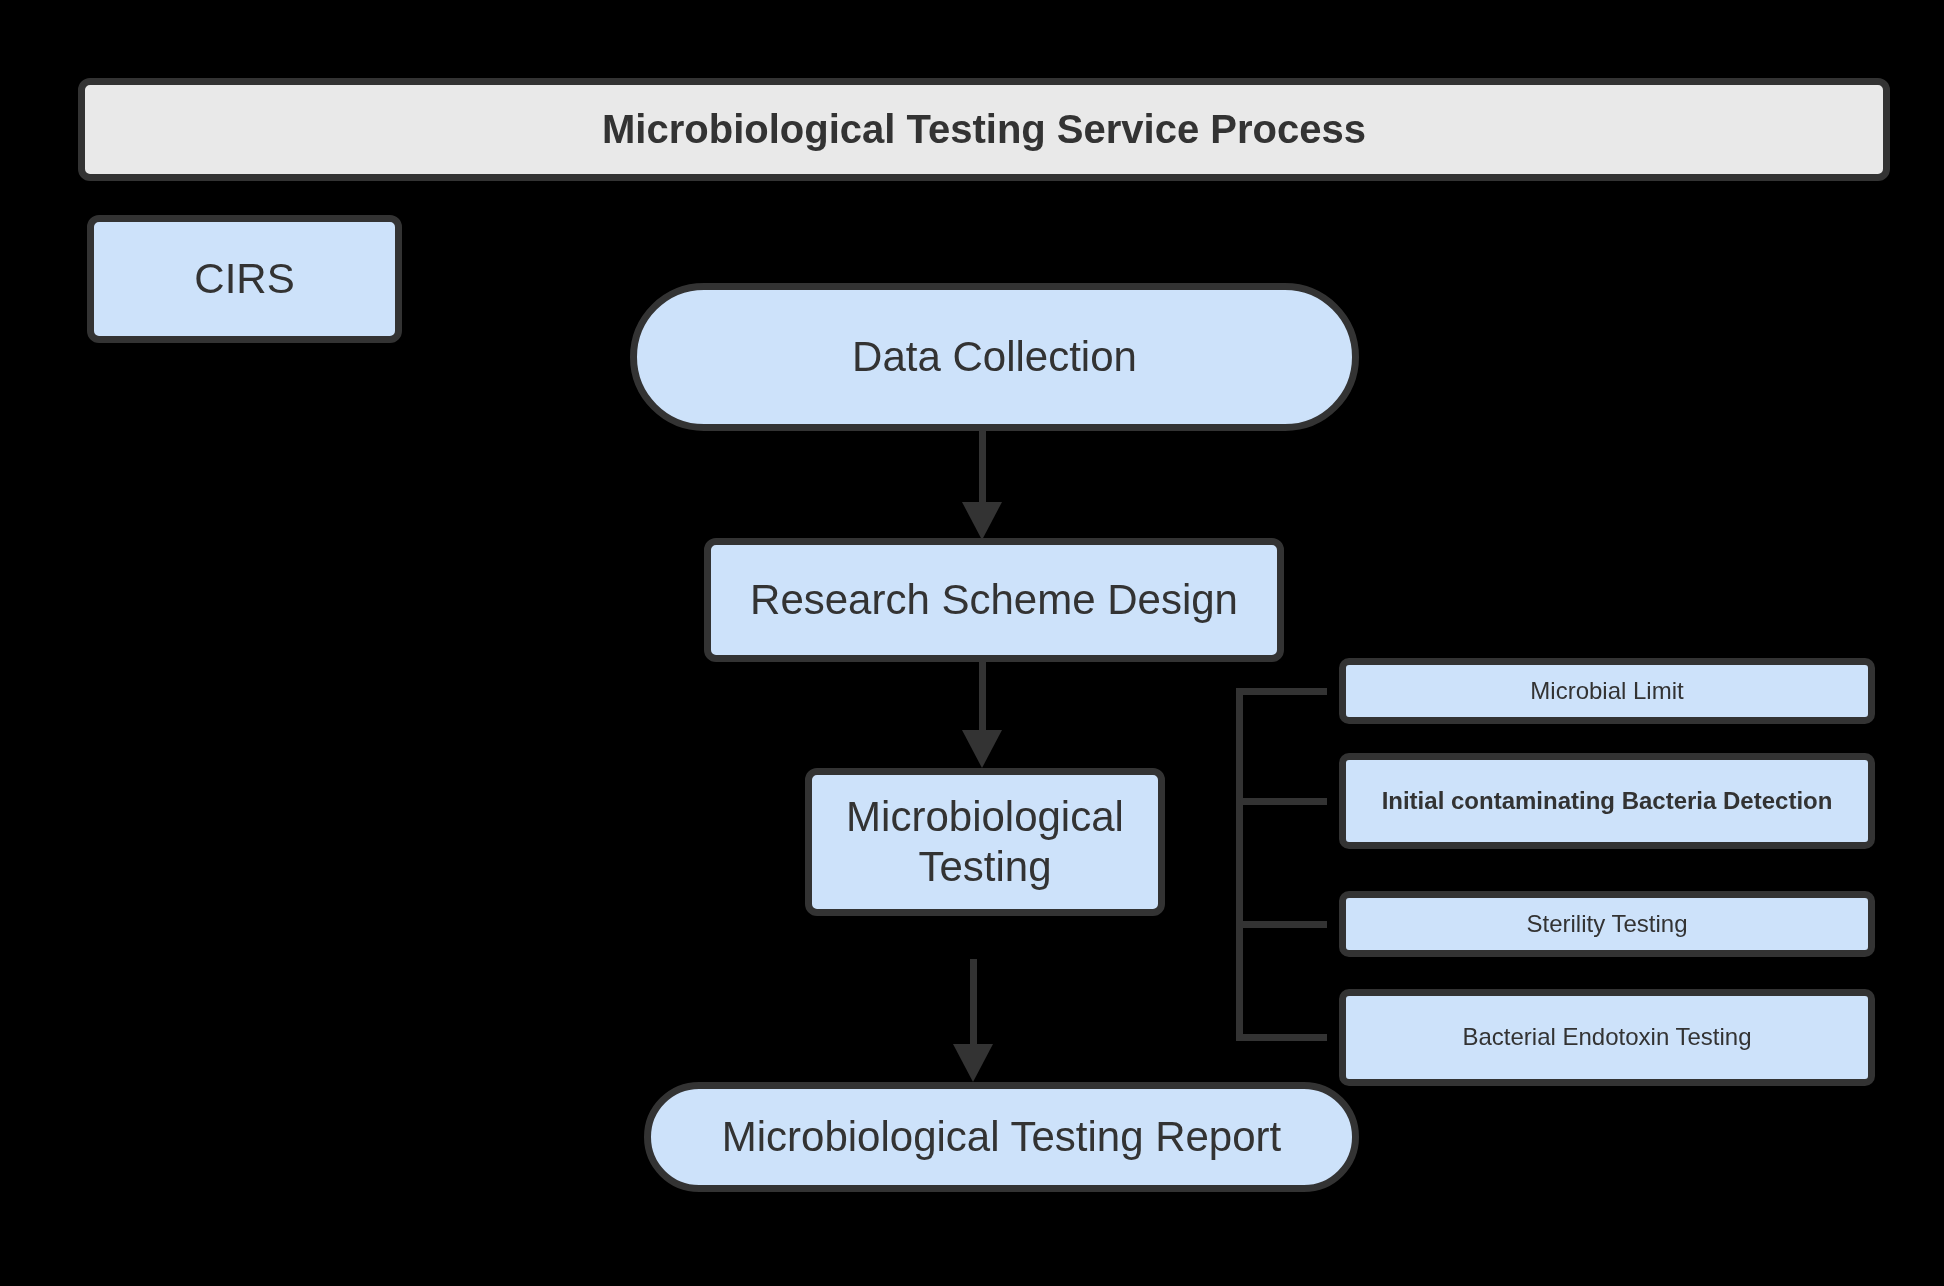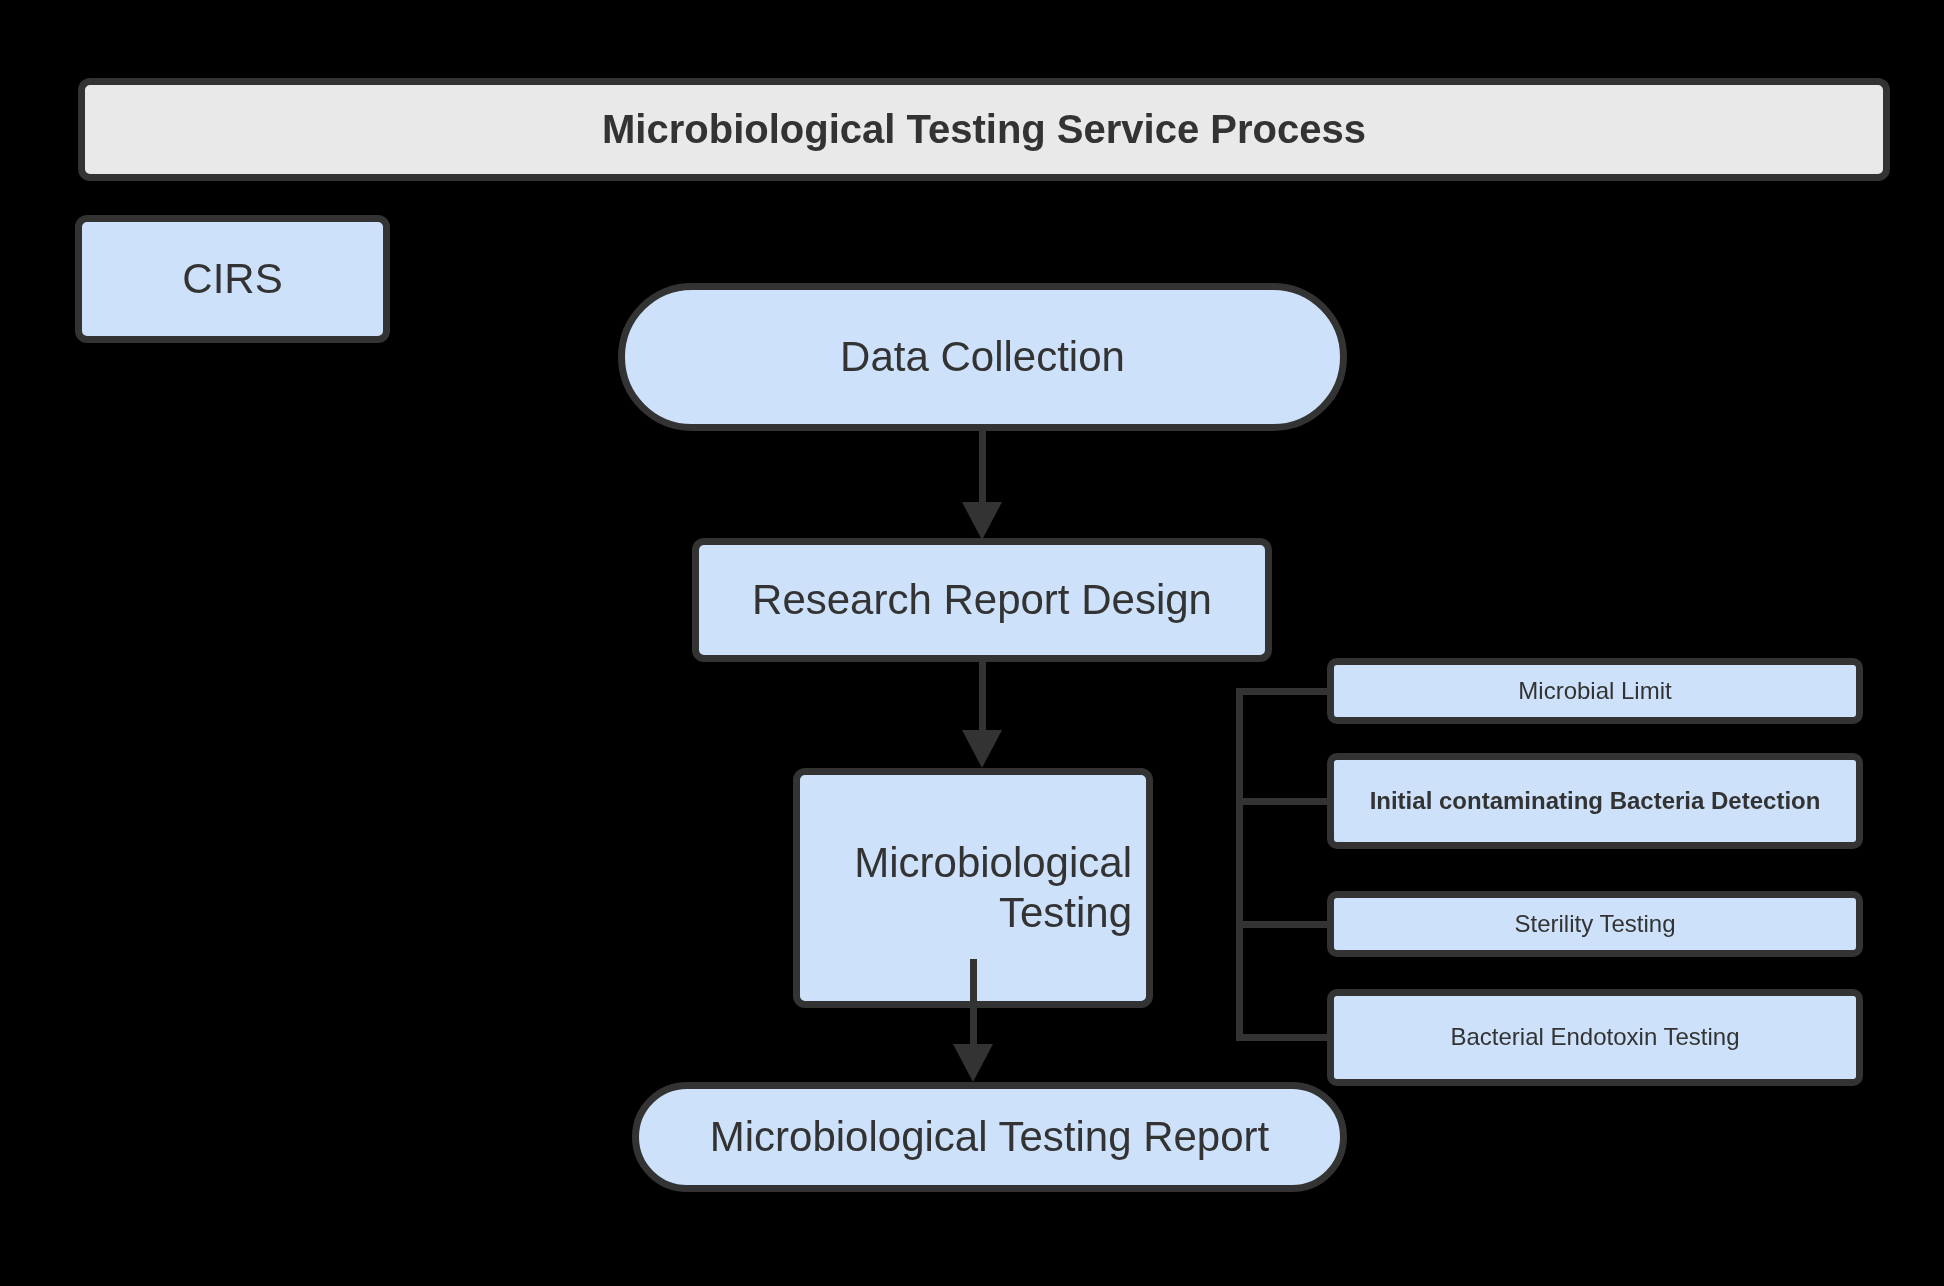--- a/index.html
+++ b/index.html
@@ -24,43 +24,44 @@
     overflow: hidden;
   }
   .node {
     position: absolute;
     background: var(--node-fill, #cde2fa);
     border: 7px solid var(--node-border, #333);
     border-radius: 12px;
     display: flex;
     align-items: center;
     justify-content: center;
-    text-align: right;
+    text-align: center;
     font-size: 42px;
     line-height: 1.18;
     color: var(--text, #333);
+    margin-left: 12px;
   }
   .stadium { border-radius: 999px; }
   .title-bar {
     position: absolute;
     left: 78px; top: 78px; width: 1812px; height: 103px;
     background: var(--title-fill, #e9e9e9);
     border: 7px solid var(--node-border, #333);
     border-radius: 12px;
     display: flex;
     align-items: center;
     justify-content: center;
     font-size: 40px;
     font-weight: 700;
     color: var(--text, #333);
   }
   .cirs   { left: 75px;  top: 215px;  width: 315px; height: 128px; }
   .dc     { left: 618px; top: 283px;  width: 729px; height: 148px; }
   .rsd    { left: 692px; top: 538px;  width: 580px; height: 124px; }
-  .mt     { left: 793px; top: 768px;  width: 360px; height: 240px; padding: 0 14px; }
+  .mt     { left: 793px; top: 768px;  width: 360px; height: 148px; padding: 0 14px; }
   .report { left: 632px; top: 1082px; width: 715px; height: 110px; }
   .side   { left: 1327px; width: 536px; font-size: 24px; border-radius: 10px; padding: 0 24px; }
   .ml   { top: 658px; height: 66px; }
   .icbd { top: 753px; height: 96px; font-weight: bold; }
   .st   { top: 891px; height: 66px; }
   .bet  { top: 989px; height: 97px; }
   .vline, .hline {
     position: absolute;
     background: var(--line, #333);
   }
@@ -93,21 +94,21 @@
 
   <div class="title-bar">Microbiological Testing Service Process</div>
 
   <div class="node cirs">CIRS</div>
 
   <div class="node stadium dc">Data Collection</div>
 
   <div class="vline a1-line"></div>
   <div class="arrowhead a1-head"></div>
 
-  <div class="node rsd">Research Report Design</div>
+  <div class="node rsd">Research Scheme Design</div>
 
   <div class="vline a2-line"></div>
   <div class="arrowhead a2-head"></div>
 
   <div class="node mt">Microbiological Testing</div>
 
   <div class="vline a3-line"></div>
   <div class="arrowhead a3-head"></div>
 
   <div class="node stadium report">Microbiological Testing Report</div>

